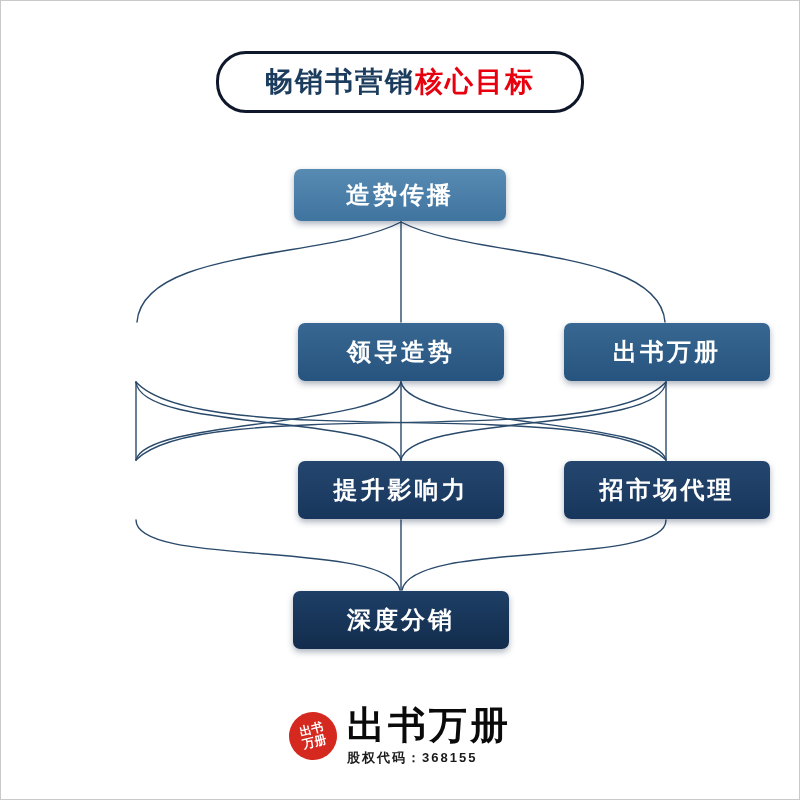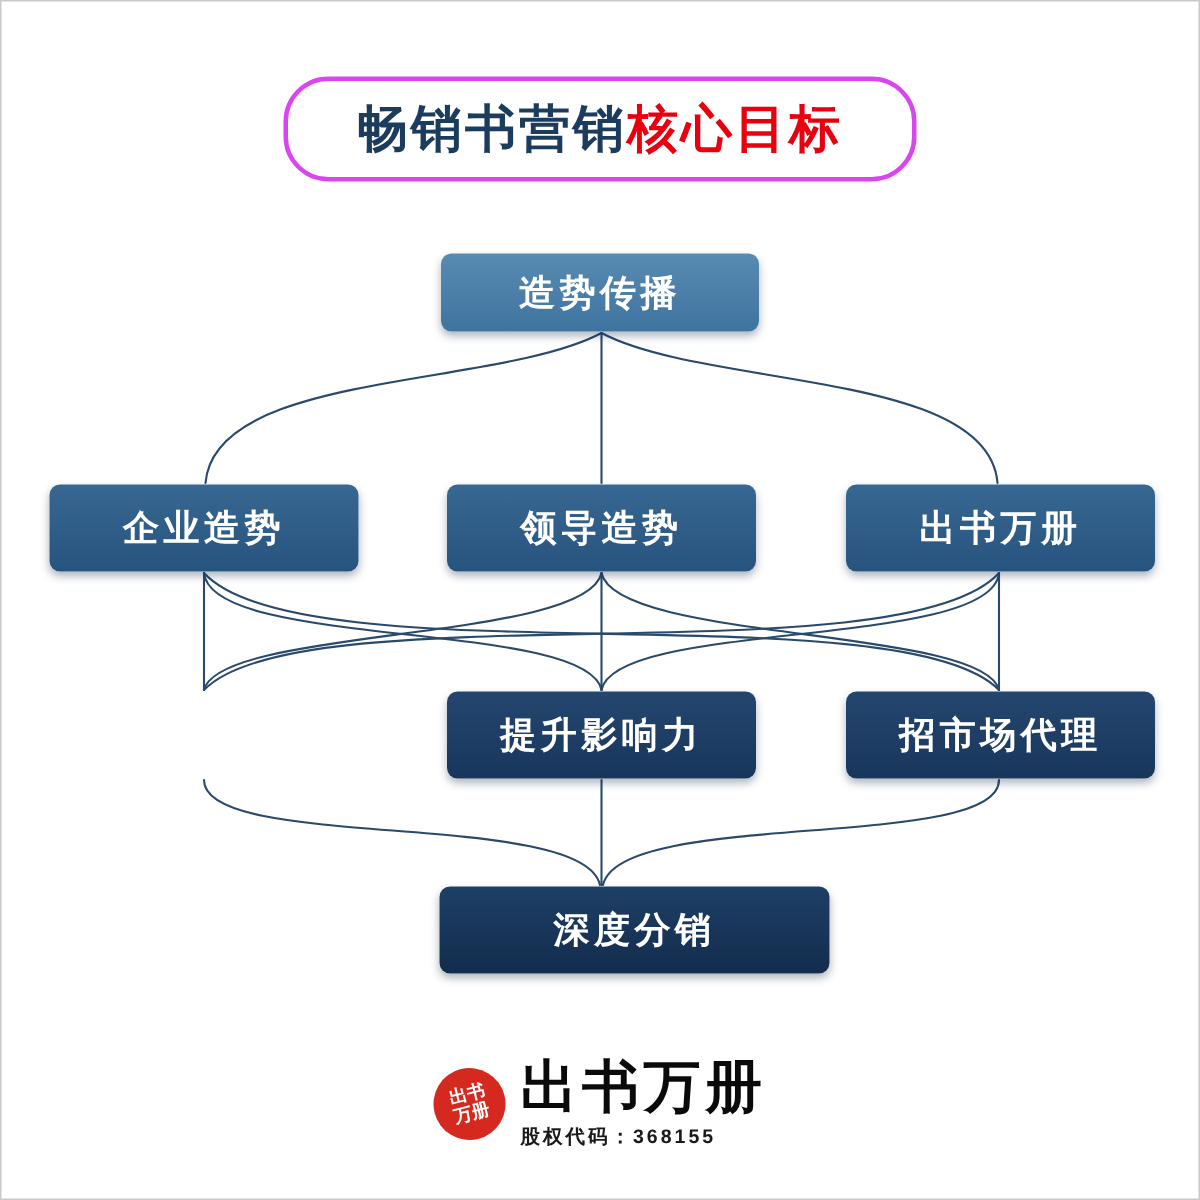--- a/index.html
+++ b/index.html
@@ -2,42 +2,42 @@
 <html><head>
 <meta charset="utf-8">
 <style>
   html,body { margin:0; padding:0; background:#ffffff; font-family:"Liberation Sans","DejaVu Sans",sans-serif; }
   .canvas {
     position:relative; width:800px; height:800px; background:#ffffff;
     border:1px solid #c9c9c9; box-sizing:border-box; overflow:hidden;
   }
   .title-pill {
     position:absolute; left:50%; top:50px; transform:translateX(-50%);
-    border:3px solid #d946ef; border-radius:30px; background:#ffffff;
-    padding:9px 46px; font-size:34px; font-weight:bold; letter-spacing:2px;
+    border:3px solid #0f172a; border-radius:30px; background:#ffffff;
+    padding:9px 46px; font-size:28px; font-weight:bold; letter-spacing:2px;
     white-space:nowrap; z-index:3;
   }
   .t-navy { color:#1c3c5e; }
   .t-red  { color:#e8000f; }
   .connectors { position:absolute; left:0; top:0; z-index:1; pointer-events:none; }
   .node {
     position:absolute; display:flex; align-items:center; justify-content:center;
     color:#ffffff; font-weight:bold; font-size:24px; letter-spacing:3px;
     border-radius:7px; box-shadow:0 3px 6px rgba(20,40,70,0.35); z-index:2;
   }
   .node-top    { left:293px; top:168px; width:212px; height:52px;
                  background:linear-gradient(180deg,#588bb2 0%,#3f74a0 100%);text-align:center; }
   .node-mid    { top:322px; height:58px;
                  background:linear-gradient(180deg,#376792 0%,#27547e 100%); }
   .node-deep   { top:460px; height:58px;
                  background:linear-gradient(180deg,#24466e 0%,#18365c 100%); }
   .pos-l { left:32px;  width:206px; }
   .pos-c { left:297px; width:206px; }
   .pos-r { left:563px; width:206px; }
-  .node-bottom { left:292px; top:590px; width:260px; height:58px;
+  .node-bottom { left:292px; top:590px; width:216px; height:58px;
                  background:linear-gradient(180deg,#1e3f66 0%,#122c4c 100%); }
   .footer {
     position:absolute; left:0; right:0; top:704px; display:flex;
     align-items:center; justify-content:center; gap:10px; z-index:2;
   }
   .seal {
     width:48px; height:48px; border-radius:50%; background:#d5281e;
     display:flex; align-items:center; justify-content:center;
     transform:rotate(-14deg); flex:0 0 auto;
   }
@@ -76,21 +76,20 @@
       <path d="M665,381 C600,452 200,392 135,459"></path>
 
       <path d="M135,519 C135,567 388,538 399,589"></path>
       <path d="M400,519 L400,589"></path>
       <path d="M665,519 C665,567 412,538 401,589"></path>
     </g>
   </svg>
 
   <div class="node node-top">造势传播</div>
 
-  <div class="node node-mid pos-l">企业造势</div>
   <div class="node node-mid pos-c">领导造势</div>
   <div class="node node-mid pos-r">出书万册</div>
 
   <div class="node node-deep pos-c">提升影响力</div>
   <div class="node node-deep pos-r">招市场代理</div>
 
   <div class="node node-bottom">深度分销</div>
 
   <div class="footer">
     <div class="seal">

